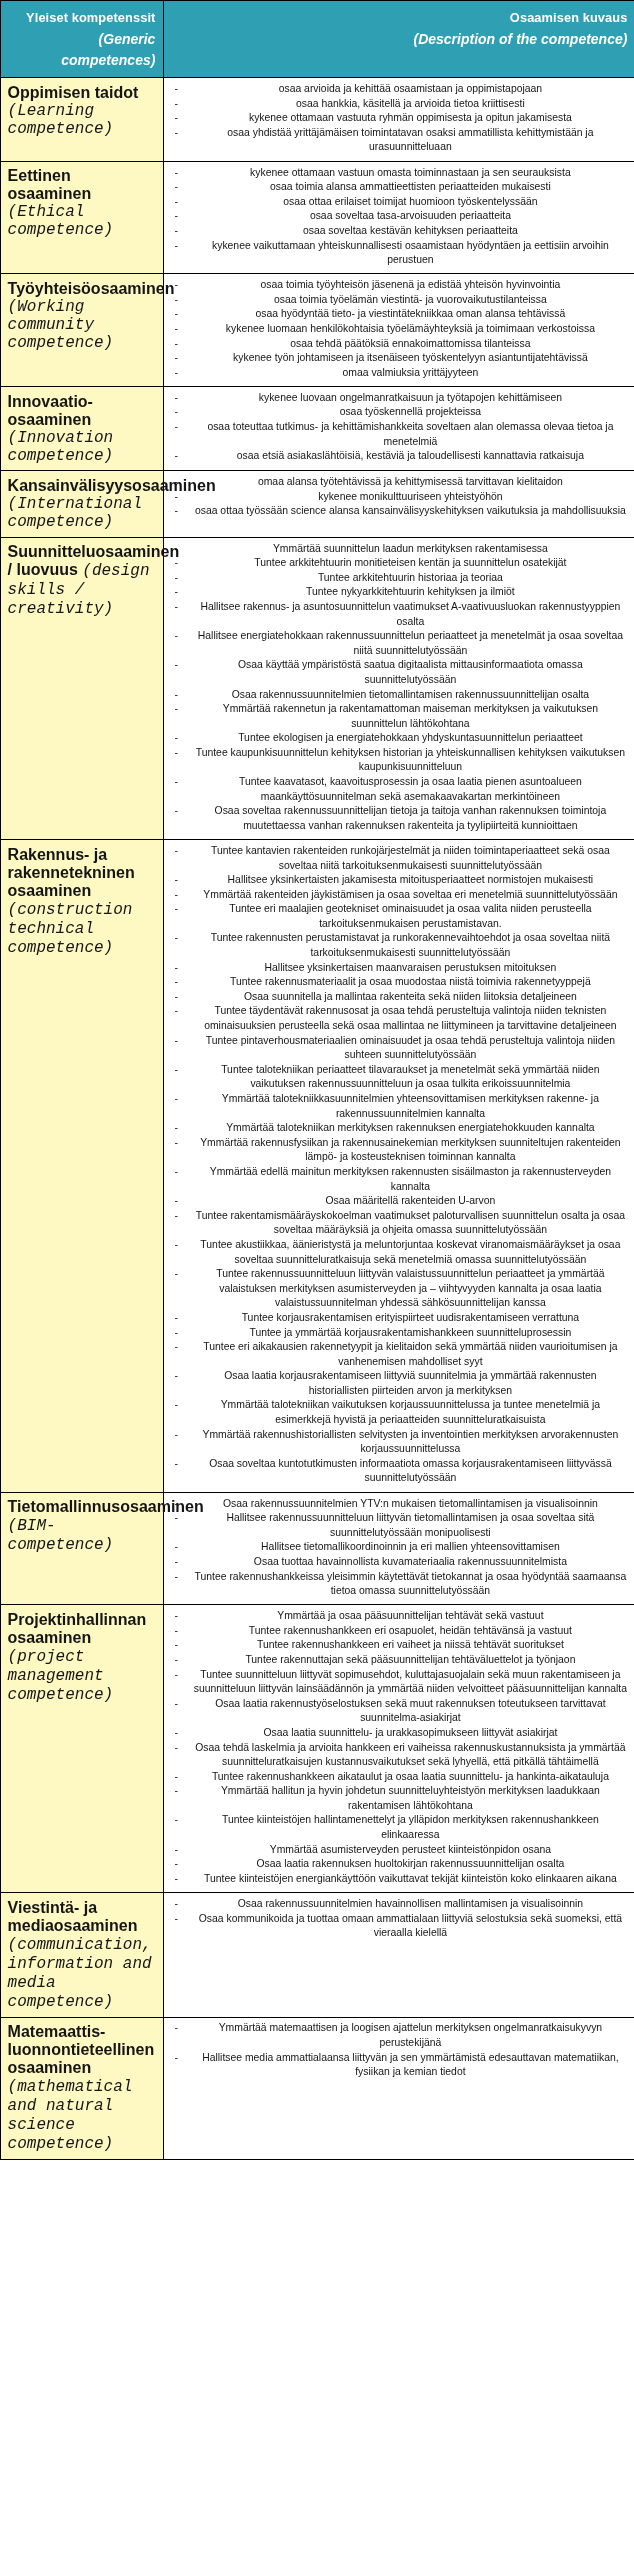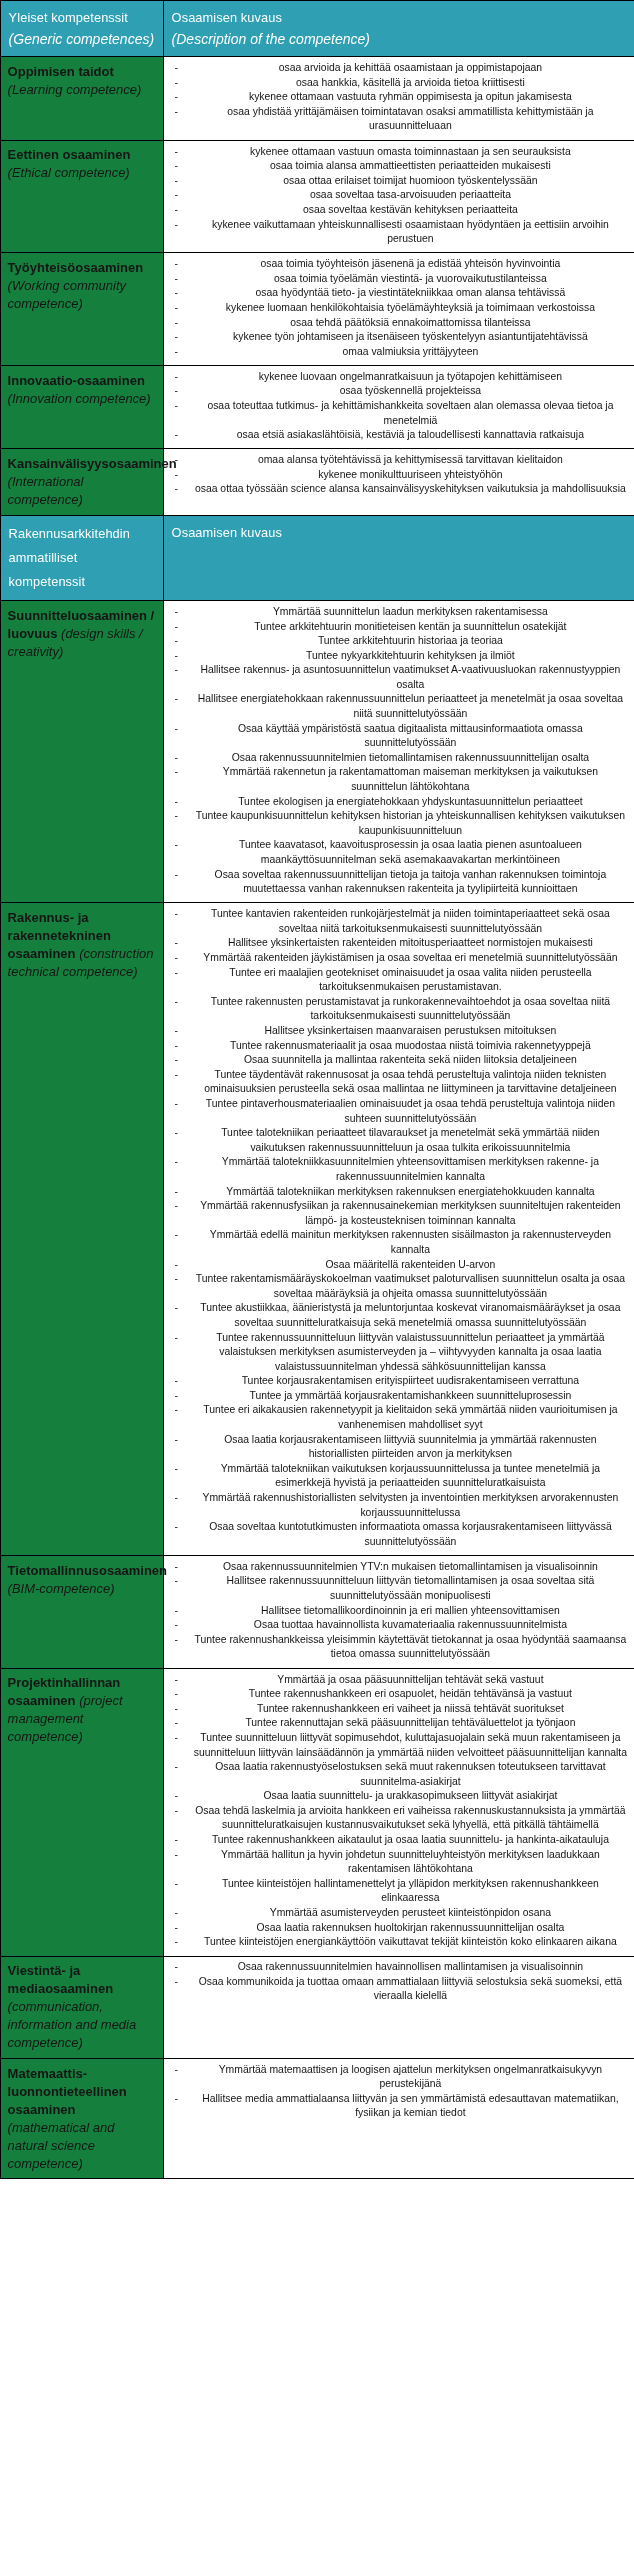--- a/index.html
+++ b/index.html
@@ -3,28 +3,28 @@
 <meta charset="utf-8">
 <style>
   * { margin:0; padding:0; box-sizing:border-box; }
   html,body { background:#ffffff; }
   body { width:635px; font-family:"Liberation Sans", sans-serif; color:#151515; }
   .doc { width:635px; }
   table.comp-table { width:635px; border-collapse:collapse; table-layout:fixed; border:1.9px solid #000; }
   col.c1 { width:163px; }
   col.c2 { width:472px; }
   th, td { border:0.9px solid #000; vertical-align:top; text-align:left; }
-  th.hdr { background:var(--accent,#2f9fb3); color:#fff; font-weight:normal; padding:5.7px 7.6px 6.6px 7.6px; }
+  th.hdr { background:var(--accent,#2f9fb3); color:#fff; font-weight:bold; padding:5.7px 7.6px 6.6px 7.6px;text-align:right; }
   .hdr-title { display:block; font-size:12.8px; line-height:22px; letter-spacing:0.1px; }
   .hdr-title.tall { line-height:24px; }
   .hdr-sub { display:block; font-size:14px; font-style:italic; line-height:21px; }
   .hdr-sub:empty { display:none; }
-  td.name-cell { padding:5.7px 5.7px 5.7px 6.6px; font-size:13px; line-height:18px; background:#15803d; }
+  td.name-cell { padding:5.7px 5.7px 5.7px 6.6px; font-size:16px; line-height:18px; background:#fef9c3; }
   .nm-fi { font-weight:bold; }
-  .nm-en { font-style:italic; }
+  .nm-en { font-style:italic;font-family:Liberation Mono, monospace; }
   .stacked .nm-fi, .stacked .nm-en { display:block; }
   td.desc-cell { padding:3.8px 7.6px 5.7px 3.8px;text-align:center; }
   ul.bullets { list-style:none; font-size:10.4px; line-height:14.6px; }
   ul.bullets li { padding-left:25.6px; position:relative; }
   ul.bullets li::before { content:"-"; position:absolute; left:6.6px; top:0; }
 </style>
 </head>
 <body>
 
 <div class="doc">
@@ -120,30 +120,20 @@
           <ul class="bullets">
               <li>omaa alansa työtehtävissä ja kehittymisessä tarvittavan kielitaidon</li>
               <li>kykenee monikulttuuriseen yhteistyöhön</li>
               <li>osaa ottaa työssään science alansa kansainvälisyyskehityksen vaikutuksia ja mahdollisuuksia</li>
             </ul>
         </td>
       </tr>
     </tbody>
 
     <tbody>
-      <tr>
-        <th class="hdr">
-          <span class="hdr-title tall">Rakennusarkkitehdin ammatilliset kompetenssit</span>
-
-        </th>
-        <th class="hdr">
-          <span class="hdr-title">Osaamisen kuvaus</span>
-
-        </th>
-      </tr>
 
       <tr>
         <td class="name-cell">
           <span class="nm-fi">Suunnitteluosaaminen / luovuus</span>
           <span class="nm-en">(design skills / creativity)</span>
         </td>
         <td class="desc-cell">
           <ul class="bullets">
               <li>Ymmärtää suunnittelun laadun merkityksen rakentamisessa</li>
               <li>Tuntee arkkitehtuurin monitieteisen kentän ja suunnittelun osatekijät</li>
@@ -163,21 +153,21 @@
       </tr>
 
       <tr>
         <td class="name-cell">
           <span class="nm-fi">Rakennus- ja rakennetekninen osaaminen</span>
           <span class="nm-en">(construction technical competence)</span>
         </td>
         <td class="desc-cell">
           <ul class="bullets">
               <li>Tuntee kantavien rakenteiden runkojärjestelmät ja niiden toimintaperiaatteet sekä osaa soveltaa niitä tarkoituksenmukaisesti suunnittelutyössään</li>
-              <li>Hallitsee yksinkertaisten rakenteiden mitoitusperiaatteet normistojen mukaisesti</li>
+              <li>Hallitsee yksinkertaisten jakamisesta mitoitusperiaatteet normistojen mukaisesti</li>
               <li>Ymmärtää rakenteiden jäykistämisen ja osaa soveltaa eri menetelmiä suunnittelutyössään</li>
               <li>Tuntee eri maalajien geotekniset ominaisuudet ja osaa valita niiden perusteella tarkoituksenmukaisen perustamistavan.</li>
               <li>Tuntee rakennusten perustamistavat ja runkorakennevaihtoehdot ja osaa soveltaa niitä tarkoituksenmukaisesti suunnittelutyössään</li>
               <li>Hallitsee yksinkertaisen maanvaraisen perustuksen mitoituksen</li>
               <li>Tuntee rakennusmateriaalit ja osaa muodostaa niistä toimivia rakennetyyppejä</li>
               <li>Osaa suunnitella ja mallintaa rakenteita sekä niiden liitoksia detaljeineen</li>
               <li>Tuntee täydentävät rakennusosat ja osaa tehdä perusteltuja valintoja niiden teknisten ominaisuuksien perusteella sekä osaa mallintaa ne liittymineen ja tarvittavine detaljeineen</li>
               <li>Tuntee pintaverhousmateriaalien ominaisuudet ja osaa tehdä perusteltuja valintoja niiden suhteen suunnittelutyössään</li>
               <li>Tuntee talotekniikan periaatteet tilavaraukset ja menetelmät sekä ymmärtää niiden vaikutuksen rakennussuunnitteluun ja osaa tulkita erikoissuunnitelmia</li>
               <li>Ymmärtää talotekniikkasuunnitelmien yhteensovittamisen merkityksen rakenne- ja rakennussuunnitelmien kannalta</li>

